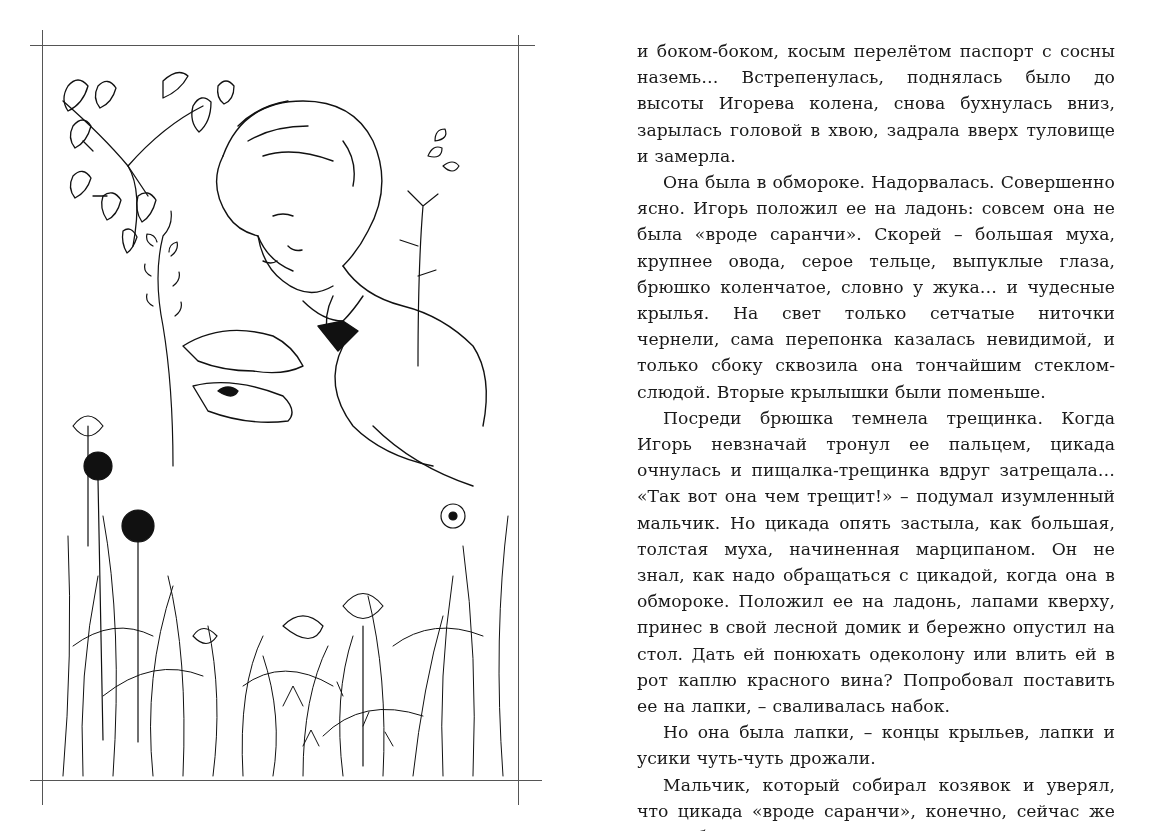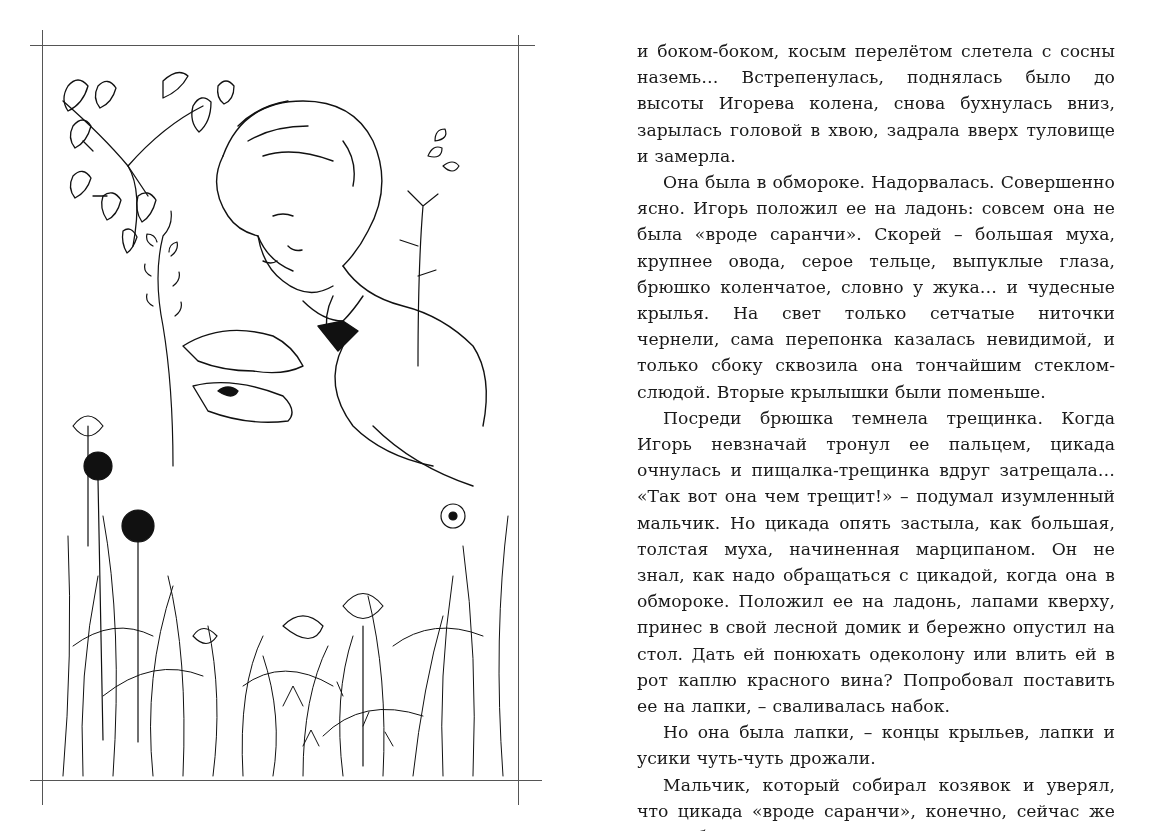--- a/index.html
+++ b/index.html
@@ -82,21 +82,21 @@
           <path d="M170 730 q10 -80 -5 -150 M200 730 q-5 -90 20 -140 M230 730 q10 -60 -10 -120 M260 730 q0 -80 25 -130"></path>
           <path d="M300 730 q-10 -80 10 -140 M340 730 q5 -100 -15 -180 M370 730 q10 -90 30 -160 M400 730 q-5 -100 10 -200 M430 730 q5 -120 -10 -230 M460 730 q-10 -140 5 -260"></path>
           <path d="M30 600 q40 -30 80 -10 M60 650 q50 -40 100 -20 M200 640 q40 -30 90 0 M280 690 q40 -40 100 -20 M350 600 q40 -30 90 -10"></path>
           <path d="M240 660 l10 -20 l10 20 M260 700 l8 -16 l8 16 M300 650 l-6 -14 M320 680 l6 -14 M350 700 l-8 -14"></path>
         </g>
       </svg>
     </div>
   </div>
 
   <div class="text-page">
-    <p class="para">и боком-боком, косым перелётом слетела с сосны наземь… Встрепенулась, поднялась было до высоты Игорева колена, снова бухнулась вниз, зарылась головой в хвою, задрала вверх туловище и замерла.</p>
+    <p class="para">и боком-боком, косым перелётом паспорт с сосны наземь… Встрепенулась, поднялась было до высоты Игорева колена, снова бухнулась вниз, зарылась головой в хвою, задрала вверх туловище и замерла.</p>
     <p class="para indent">Она была в обмороке. Надорвалась. Совершенно ясно. Игорь положил ее на ладонь: совсем она не была «вроде саранчи». Скорей – большая муха, крупнее овода, серое тельце, выпуклые глаза, брюшко коленчатое, словно у жука… и чудесные крылья. На свет только сетчатые ниточки чернели, сама перепонка казалась невидимой, и только сбоку сквозила она тончайшим стеклом-слюдой. Вторые крылышки были поменьше.</p>
     <p class="para indent">Посреди брюшка темнела трещинка. Когда Игорь невзначай тронул ее пальцем, цикада очнулась и пищалка-трещинка вдруг затрещала… «Так вот она чем трещит!» – подумал изумленный мальчик. Но цикада опять застыла, как большая, толстая муха, начиненная марципаном. Он не знал, как надо обращаться с цикадой, когда она в обмороке. Положил ее на ладонь, лапами кверху, принес в свой лесной домик и бережно опустил на стол. Дать ей понюхать одеколону или влить ей в рот каплю красного вина? Попробовал поставить ее на лапки, – сваливалась набок.</p>
     <p class="para indent">Но она была лапки, – концы крыльев, лапки и усики чуть-чуть дрожали.</p>
     <p class="para indent">Мальчик, который собирал козявок и уверял, что цикада «вроде саранчи», конечно, сейчас же сунул бы ее в «морилку», уморил эфиром, наткнул на булавку, приклеил сверху латинский паспорт, и готово…</p>
 
   </div>
 
   <div class="page-number">103</div>
 </div>
 

